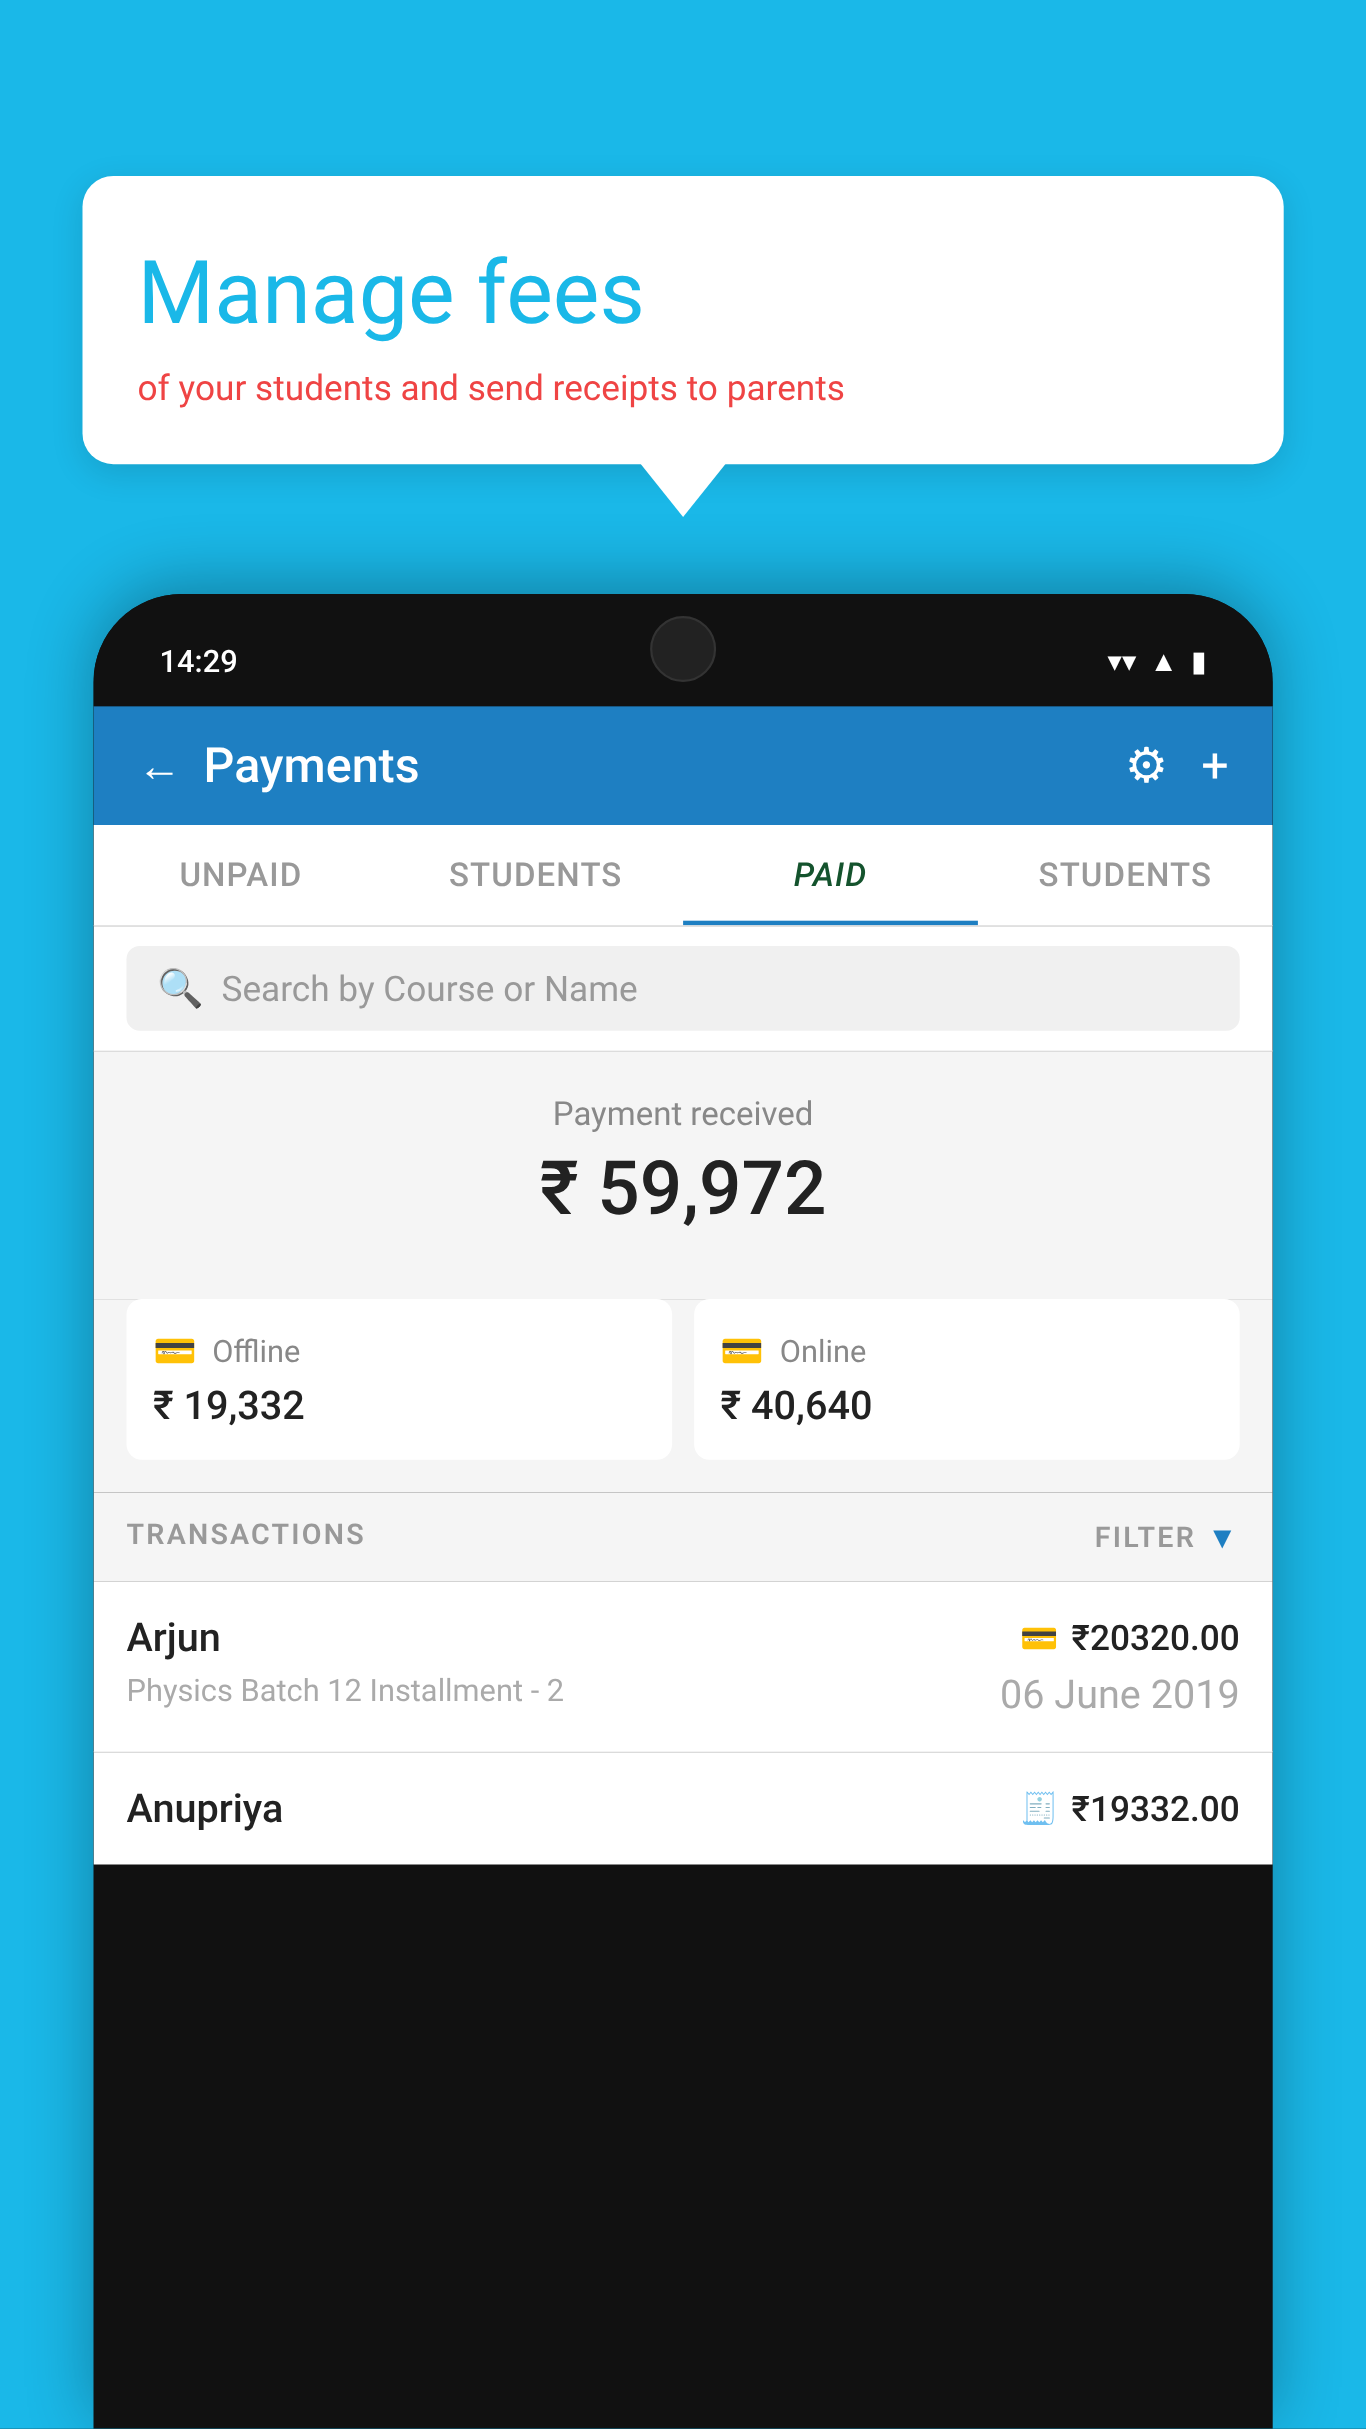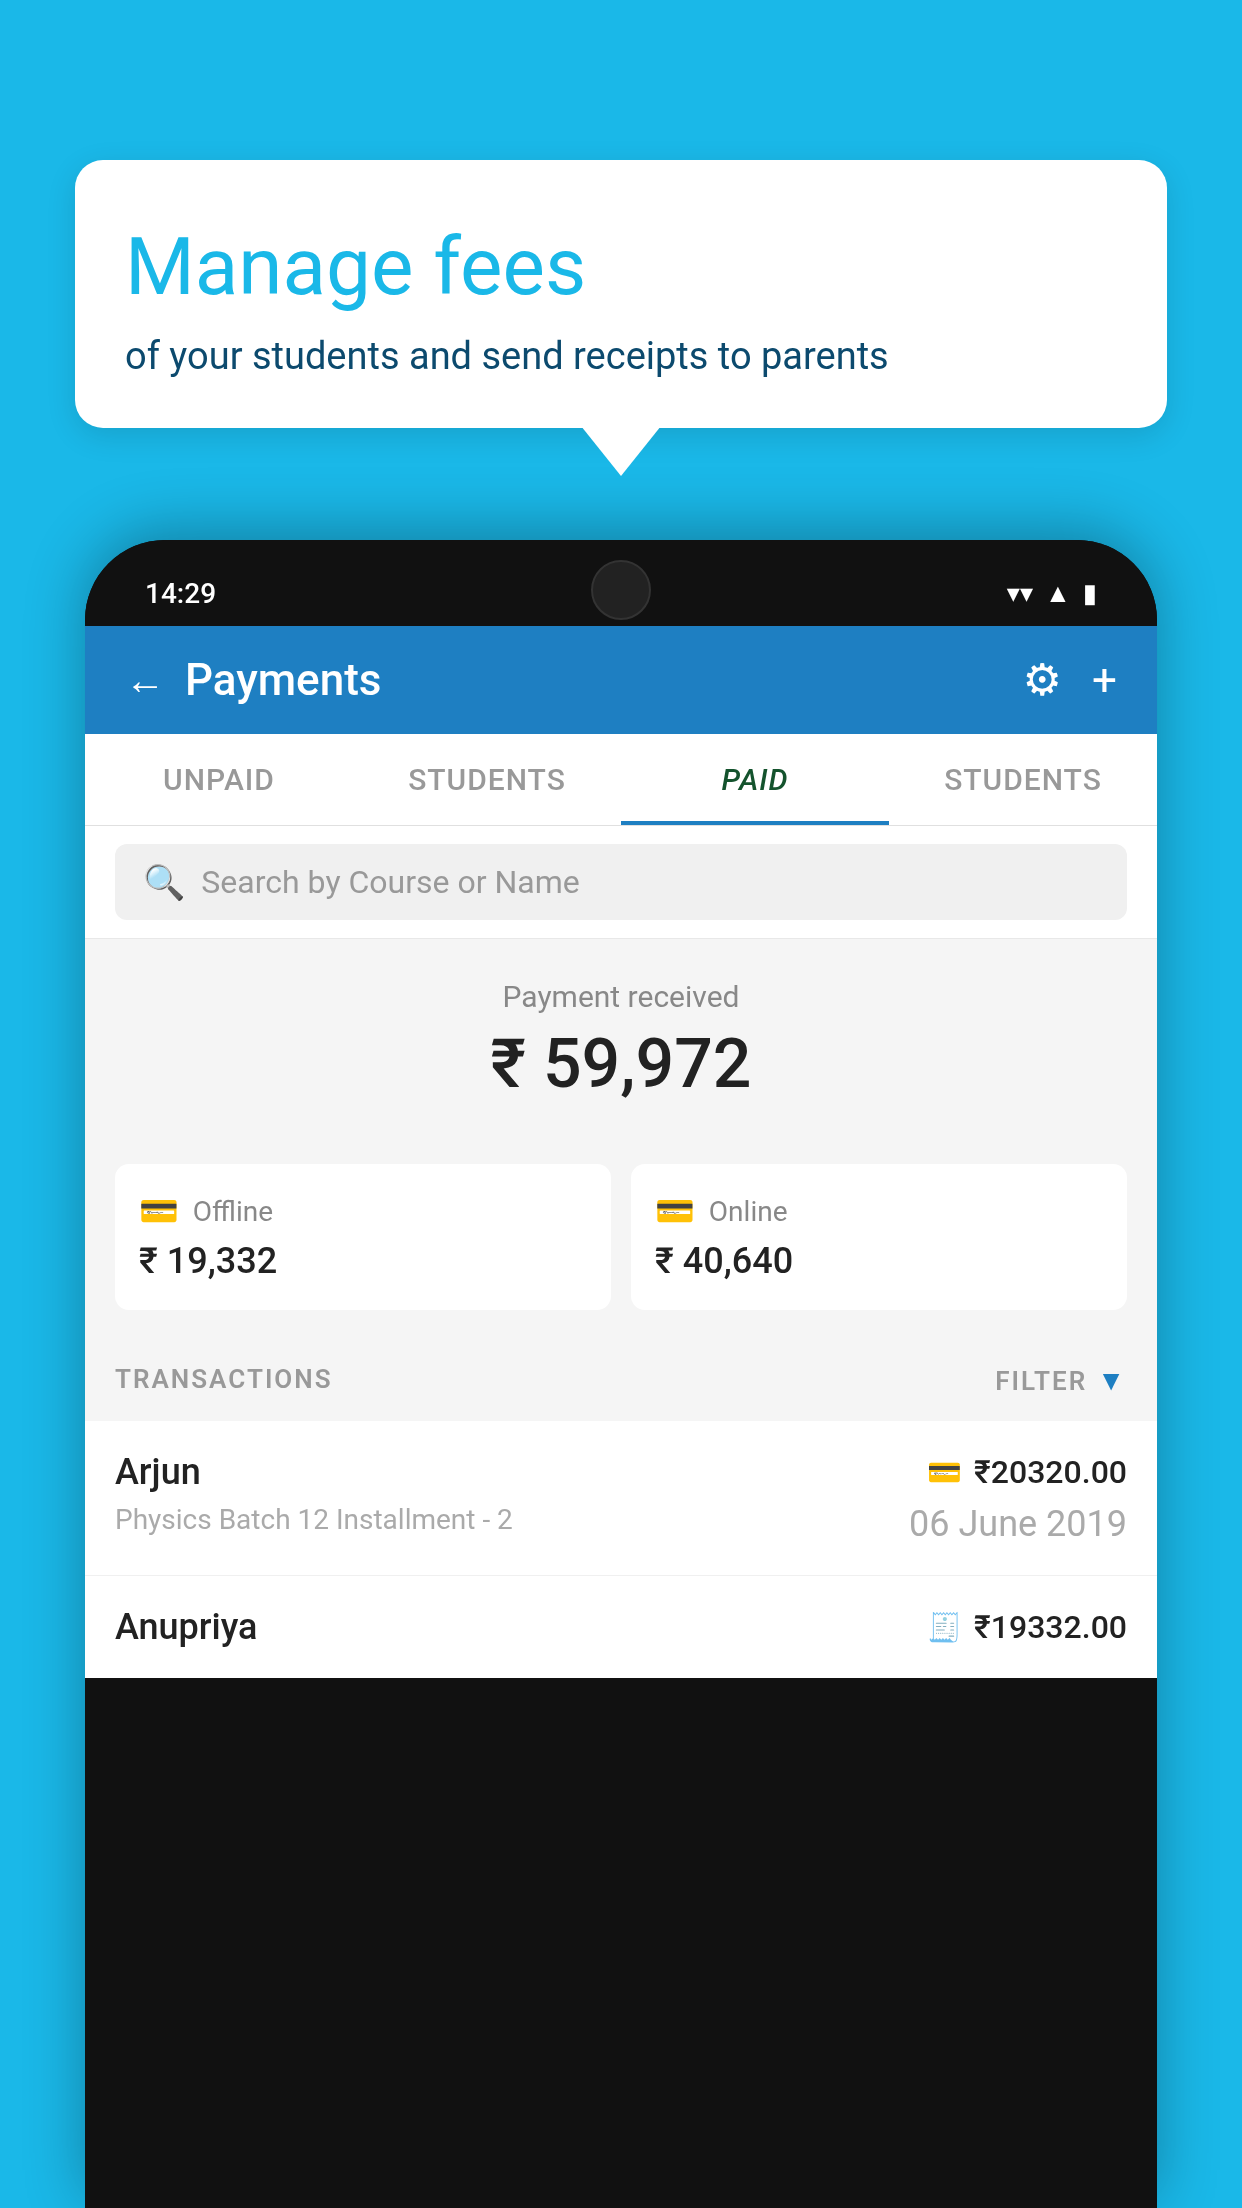--- a/index.html
+++ b/index.html
@@ -36,43 +36,43 @@
       border-right: 40px solid transparent;
       border-top: 50px solid white;
     }
     .bubble-title {
       font-size: 80px;
       color: #1ab8e8;
       font-weight: 400;
       margin-bottom: 20px;
     }
     .bubble-subtitle {
-      font-size: 38px;
-      color: #0c4a6e;
+      font-size: 32px;
+      color: #ef4444;
       font-weight: 400;
     }
 
     
     .phone-mockup {
       position: absolute;
       top: 540px;
       left: 85px;
       right: 85px;
       bottom: 0;
       background: #111;
       border-radius: 80px 80px 0 0;
       padding: 0;
       box-shadow: 0 -10px 60px rgba(0,0,0,0.3);
       overflow: hidden;
     }
 
     
     .phone-top-bar {
       background: #111;
-      height: 86px;
+      height: 102px;
       display: flex;
       align-items: center;
       justify-content: space-between;
       padding: 20px 60px 0;
       position: relative;
     }
     .status-time {
       color: white;
       font-size: 28px;
       font-weight: 500;

